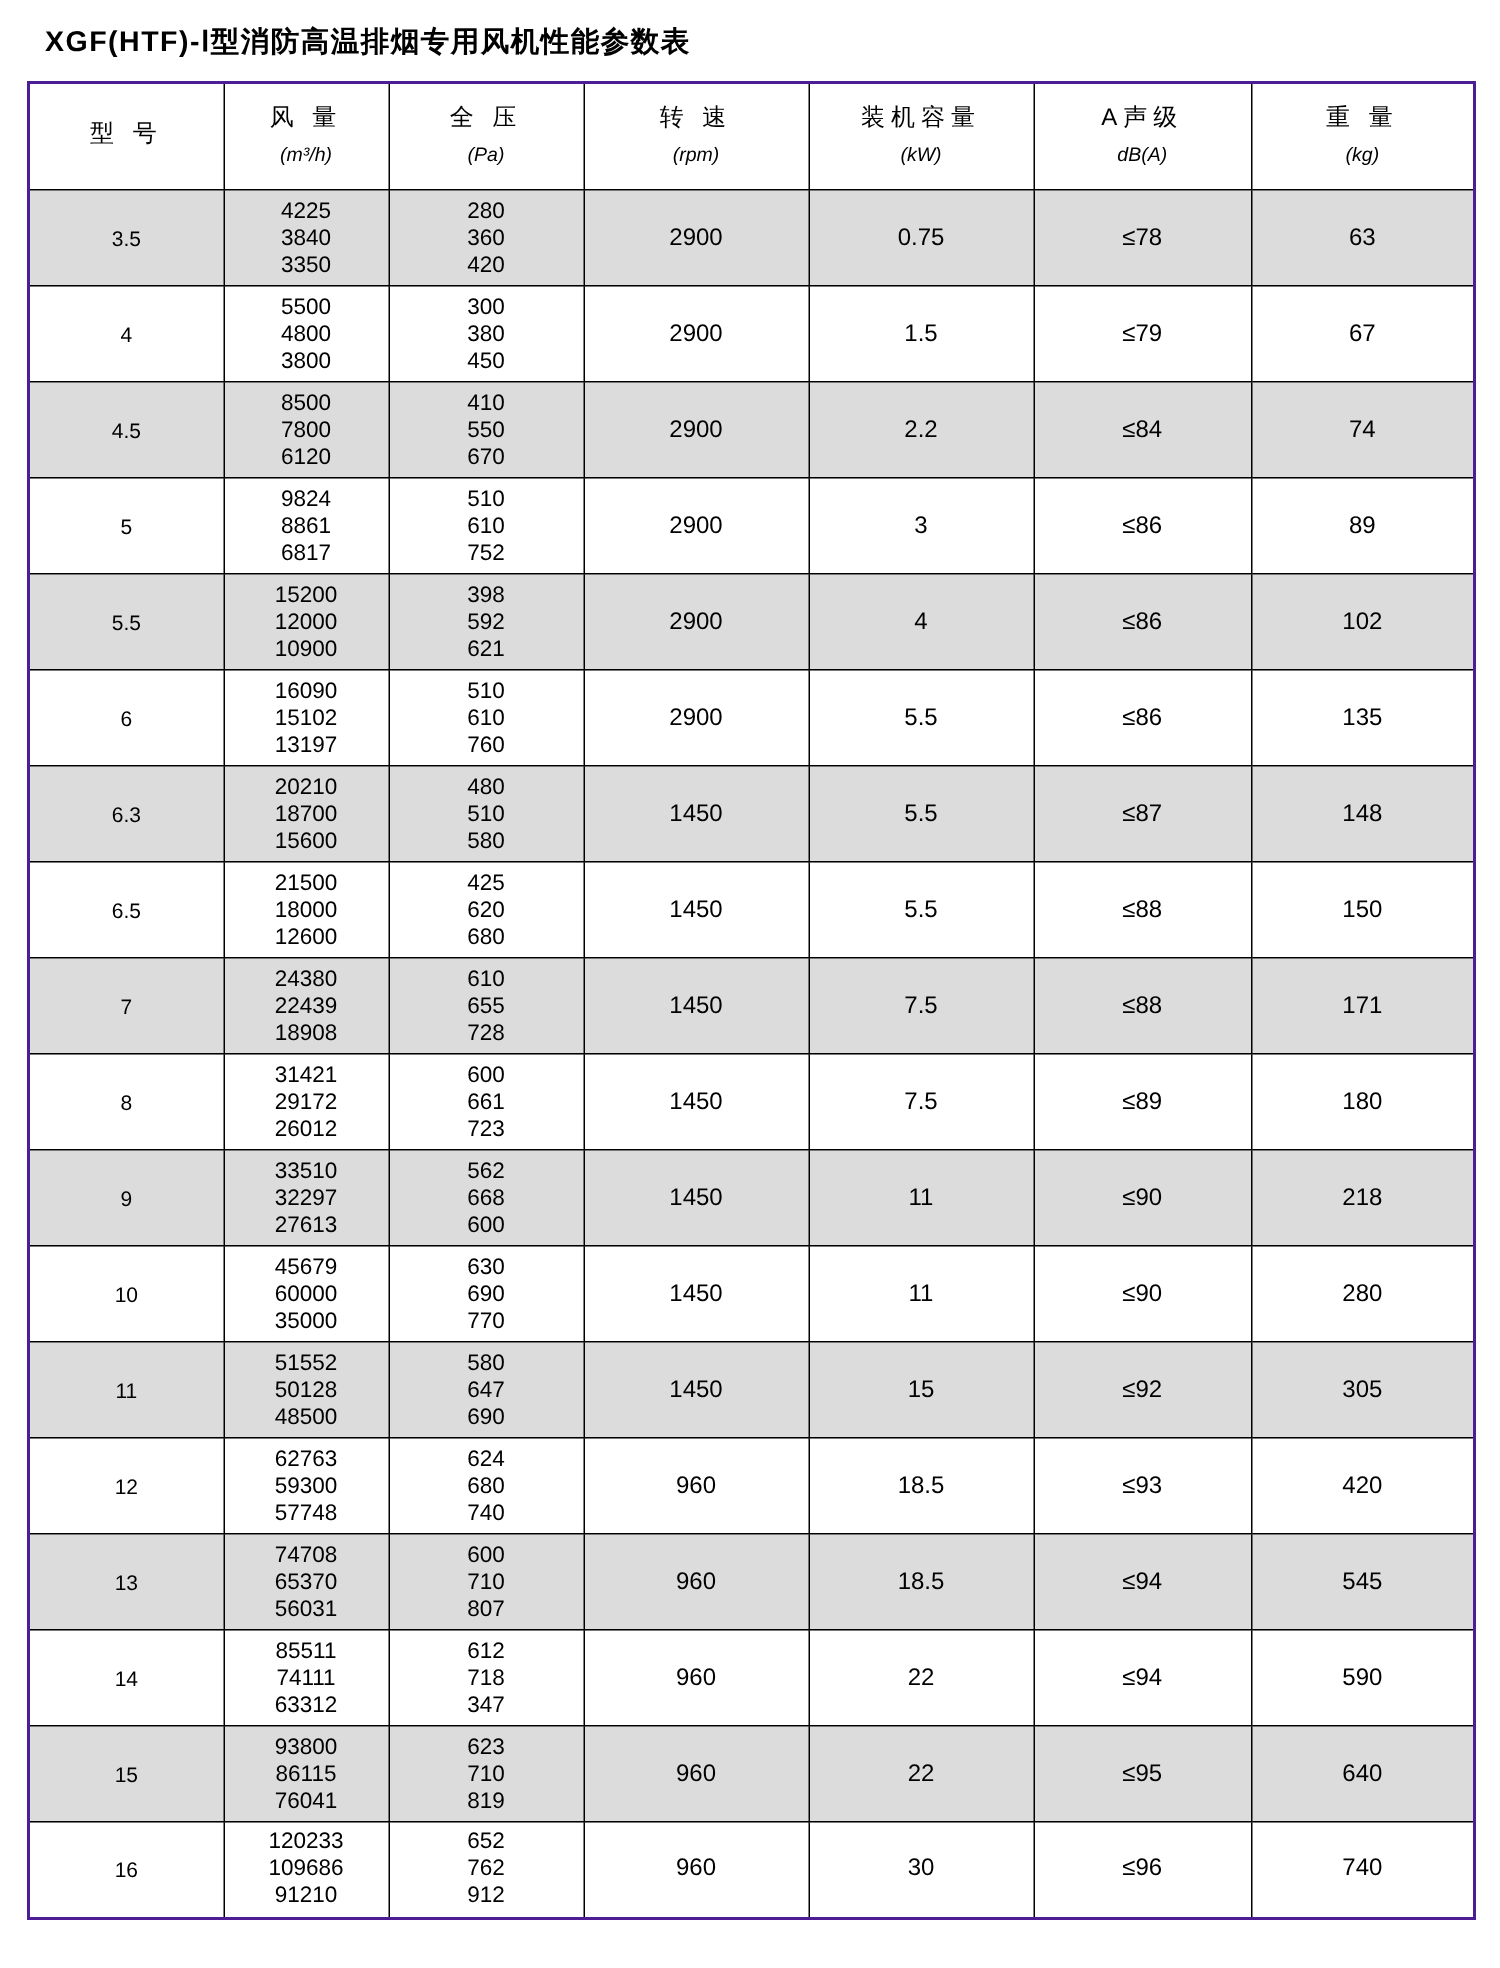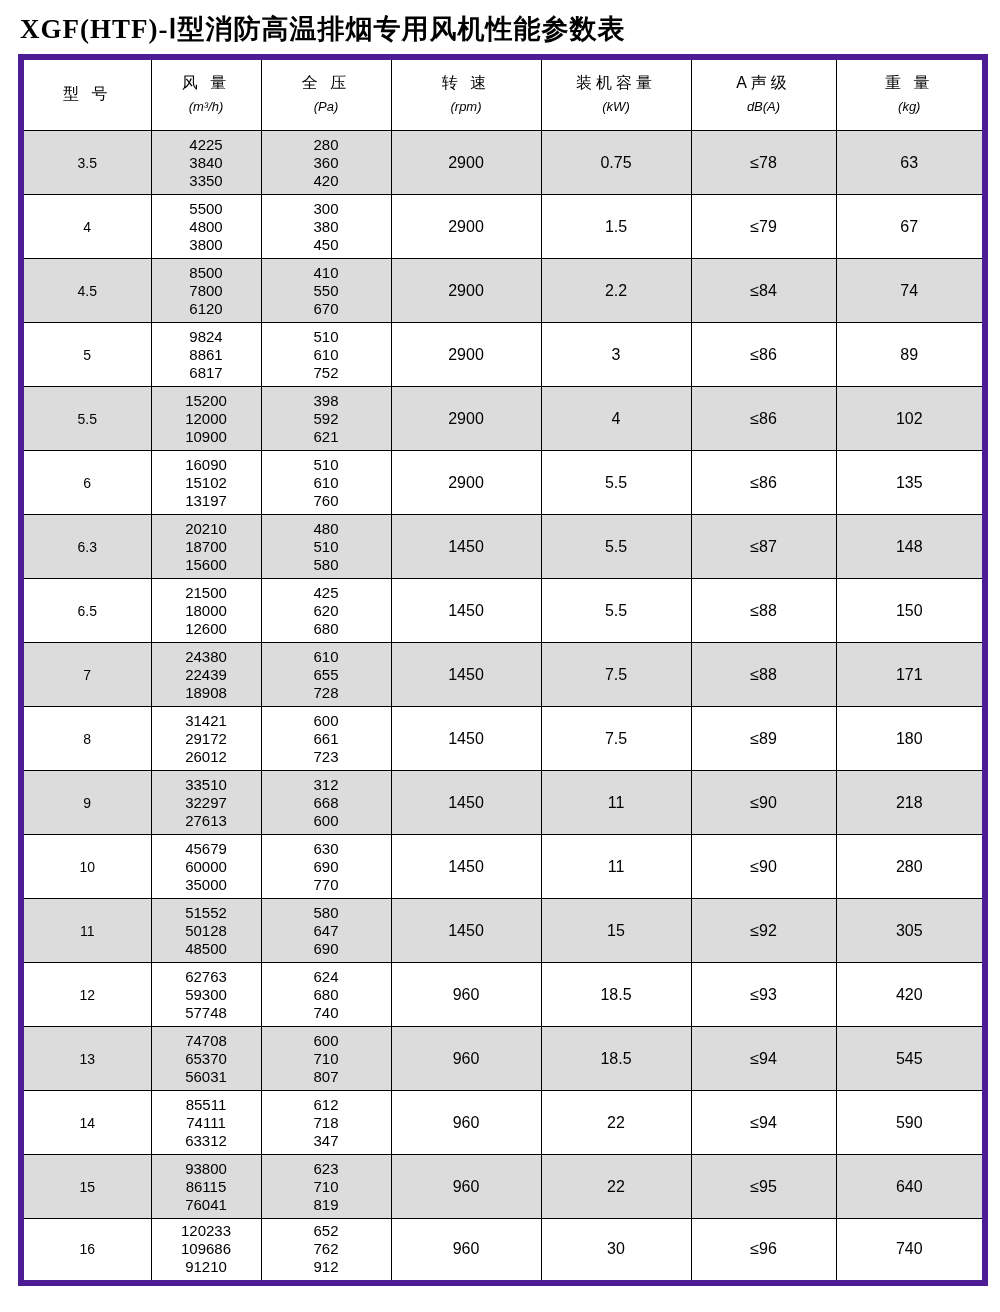--- a/index.html
+++ b/index.html
@@ -15,33 +15,33 @@
     overflow: hidden;
   }
   .page {
     width: 1000px;
     height: 1312px;
     position: relative;
     box-sizing: border-box;
     padding: 10px 18px 0 18px;
   }
   .doc-title {
-    font-size: 27px;
+    font-size: 19px;
     font-weight: bold;
     letter-spacing: 1px;
     line-height: 38px;
-    margin: 0 0 6px 2px;
+    margin: 0 0 6px 12px;
     white-space: nowrap;
-    font-family: Liberation Serif, serif;
+    font-family: Liberation Sans, sans-serif;
   }
   table.spec {
     border-collapse: collapse;
     width: 964px;
     table-layout: fixed;
-    border: 6px solid #4c1d95;
+    border: 2px solid #4c1d95;
   }
   table.spec td, table.spec th {
     border: 1px solid #000;
     text-align: center;
     vertical-align: middle;
     font-weight: normal;
     padding: 0;
   }
   thead th {
     height: 70px;
@@ -309,21 +309,21 @@
           <td class="">180</td>
         </tr>
         <tr class="alt">
           <td class="model">9</td>
           <td class="stack">
             <span>33510</span>
             <span>32297</span>
             <span>27613</span>
           </td>
           <td class="stack">
-            <span>312</span>
+            <span>562</span>
             <span>668</span>
             <span>600</span>
           </td>
           <td class="">1450</td>
           <td class="">11</td>
           <td class="">≤90</td>
           <td class="">218</td>
         </tr>
         <tr>
           <td class="model">10</td>

